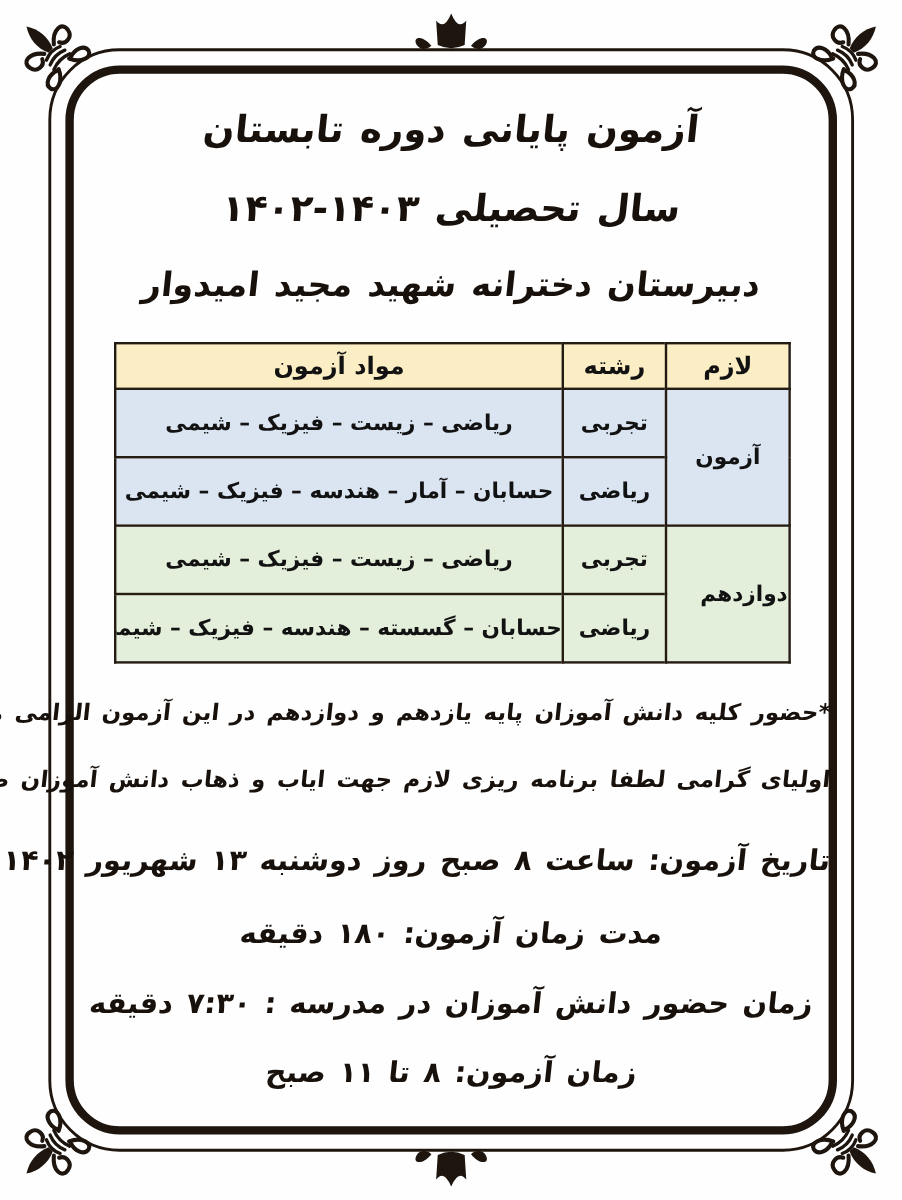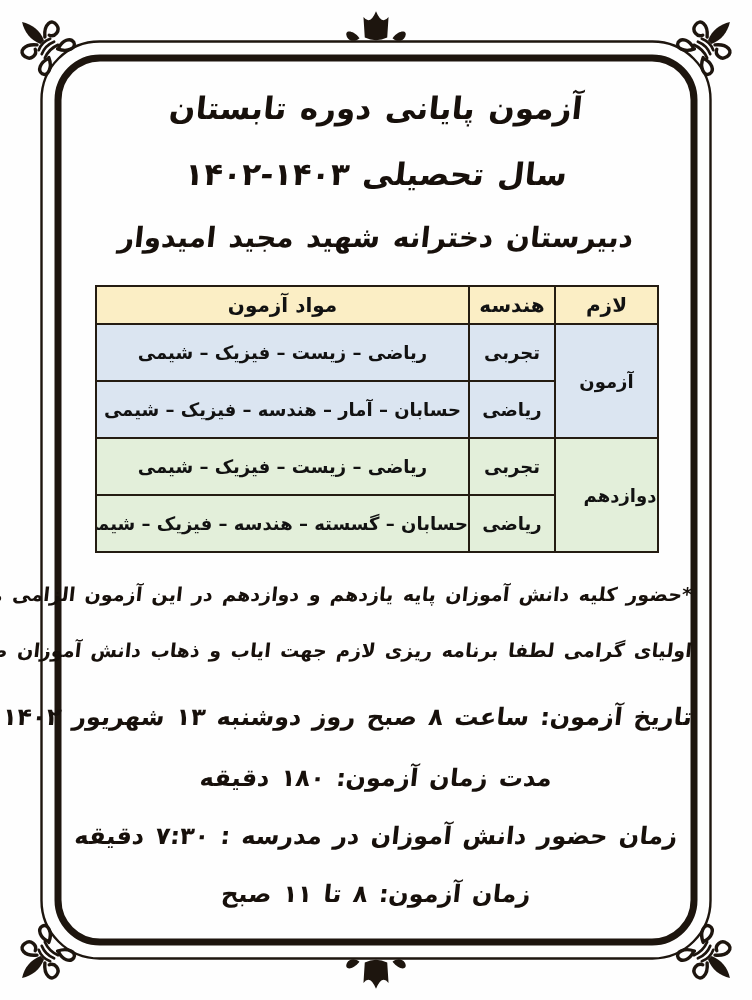--- a/index.html
+++ b/index.html
@@ -78,21 +78,21 @@
 
   <table class="exam-table">
     <colgroup>
       <col class="c-grade">
         <col class="c-field">
         <col class="c-materials">
     </colgroup>
     <thead>
       <tr>
         <th style="background-color: rgb(251, 238, 197);">لازم</th>
-        <th style="background-color: rgb(251, 238, 197);">هندسه</th>
+        <th style="background-color: rgb(251, 238, 197);">رشته</th>
         <th style="background-color: rgb(251, 238, 197);">مواد آزمون</th>
       </tr>
     </thead>
     <tbody>
       <tr>
         <td rowspan="2" style="background-color: rgb(219, 229, 241);">آزمون</td>
         <td style="background-color: rgb(219, 229, 241);">تجربی</td>
         <td style="background-color: rgb(219, 229, 241);">ریاضی – زیست – فیزیک – شیمی</td>
       </tr>
       <tr>

